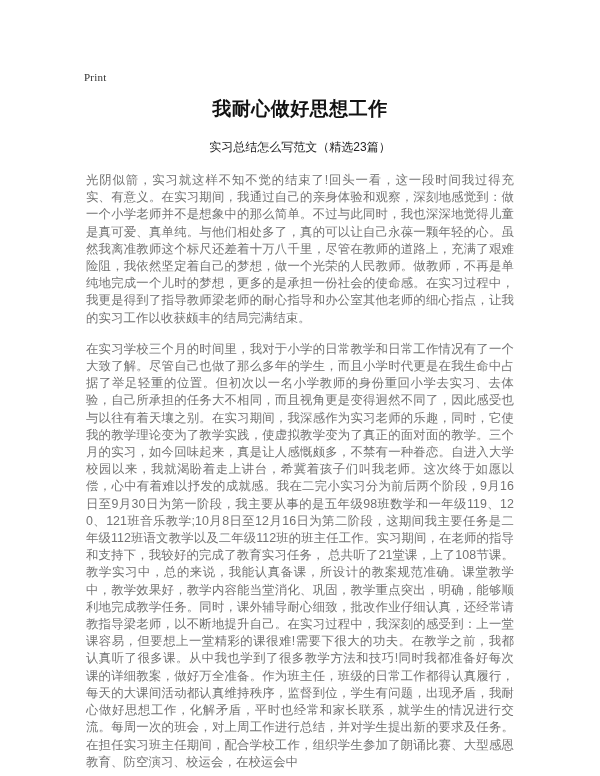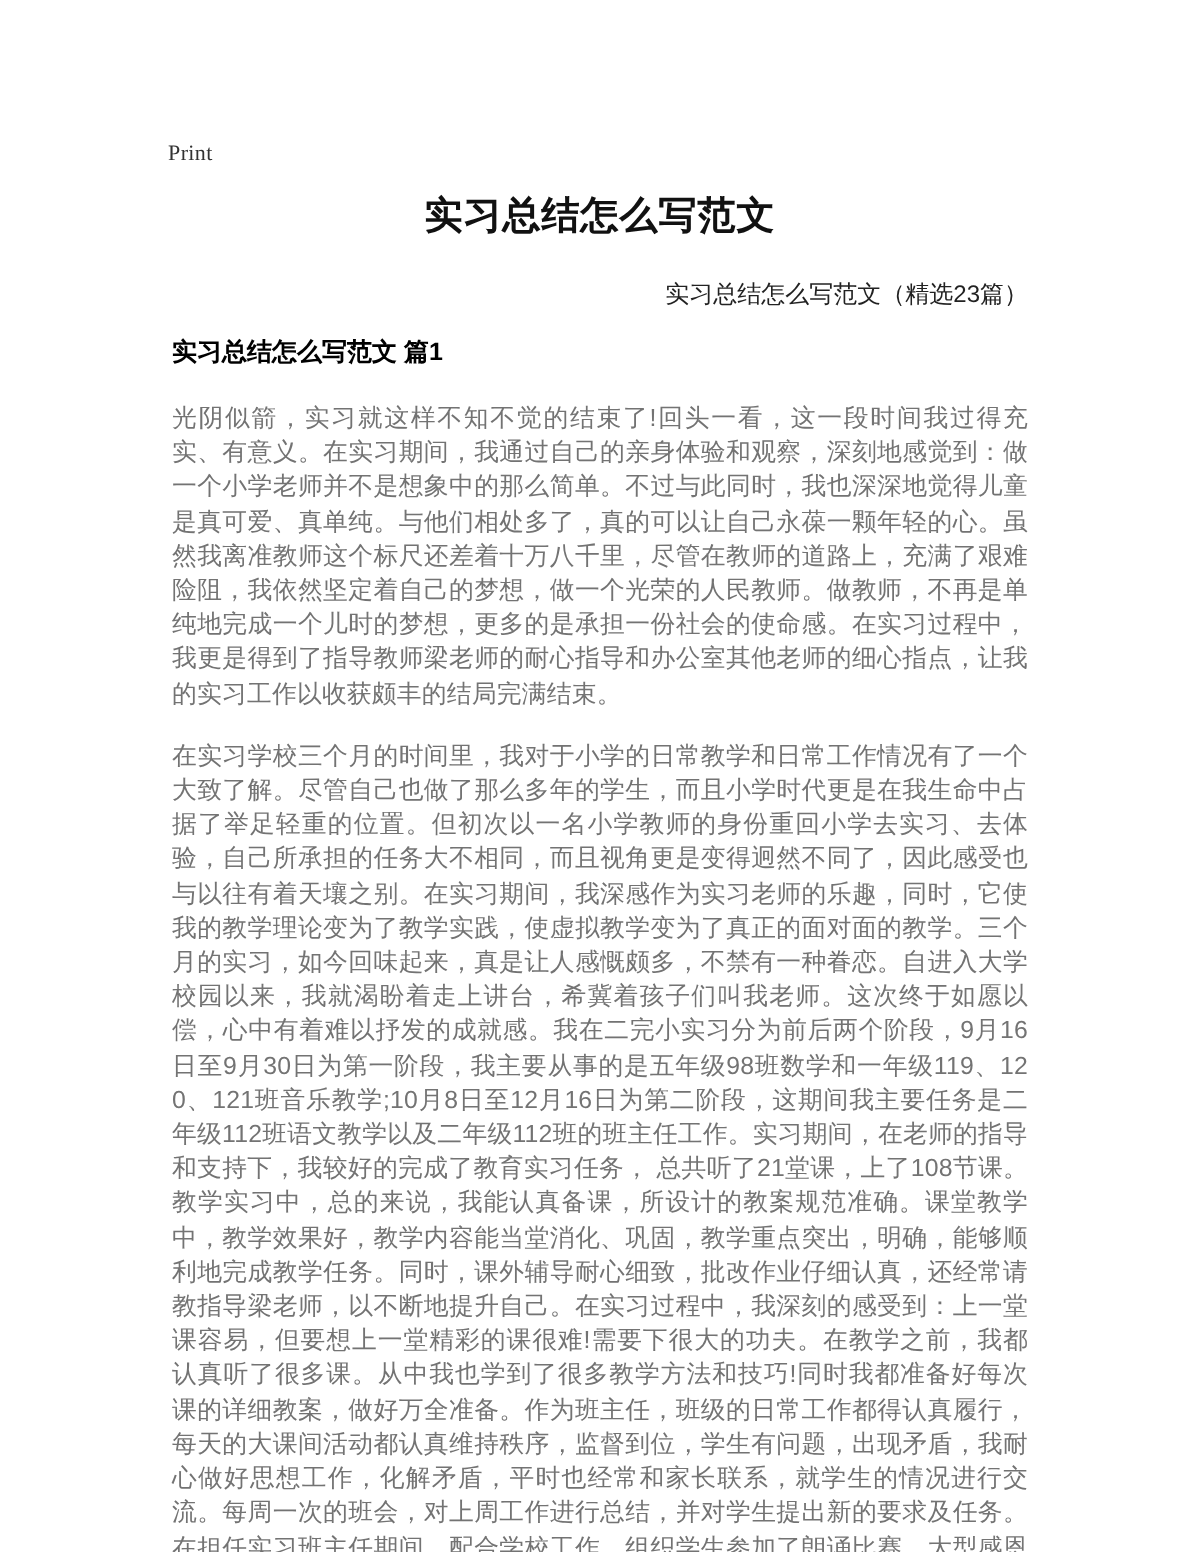--- a/index.html
+++ b/index.html
@@ -47,21 +47,21 @@
     text-align: center;
     color: #111111;
     letter-spacing: 0.5px;
   }
   .doc-subtitle {
     margin: 0;
     padding-top: 18px;
     font-size: 12px;
     line-height: 17px;
     color: #222222;
-    text-align: right;
+    text-align: center;
   }
   .section-heading {
     margin: 0;
     padding-top: 12px;
     font-size: 12.5px;
     line-height: 17px;
     font-weight: bold;
     color: #000000;
     text-align: left;
   }
@@ -82,25 +82,24 @@
 </style>
 </head>
 <body>
 
 <div class="page">
 
   <div class="print-link">Print</div>
 
   <div class="content">
 
-    <h1 class="doc-title">实习总结怎么写范文</h1>
+    <h1 class="doc-title">我耐心做好思想工作</h1>
 
     <div class="doc-subtitle">实习总结怎么写范文（精选23篇）</div>
 
-    <div class="section-heading">实习总结怎么写范文 篇1</div>
 
     <p class="para">光阴似箭，实习就这样不知不觉的结束了!回头一看，这一段时间我过得充实、有意义。在实习期间，我通过自己的亲身体验和观察，深刻地感觉到：做一个小学老师并不是想象中的那么简单。不过与此同时，我也深深地觉得儿童是真可爱、真单纯。与他们相处多了，真的可以让自己永葆一颗年轻的心。虽然我离准教师这个标尺还差着十万八千里，尽管在教师的道路上，充满了艰难险阻，我依然坚定着自己的梦想，做一个光荣的人民教师。做教师，不再是单纯地完成一个儿时的梦想，更多的是承担一份社会的使命感。在实习过程中，我更是得到了指导教师梁老师的耐心指导和办公室其他老师的细心指点，让我的实习工作以收获颇丰的结局完满结束。</p>
 
     <p class="para">在实习学校三个月的时间里，我对于小学的日常教学和日常工作情况有了一个大致了解。尽管自己也做了那么多年的学生，而且小学时代更是在我生命中占据了举足轻重的位置。但初次以一名小学教师的身份重回小学去实习、去体验，自己所承担的任务大不相同，而且视角更是变得迥然不同了，因此感受也与以往有着天壤之别。在实习期间，我深感作为实习老师的乐趣，同时，它使我的教学理论变为了教学实践，使虚拟教学变为了真正的面对面的教学。三个月的实习，如今回味起来，真是让人感慨颇多，不禁有一种眷恋。自进入大学校园以来，我就渴盼着走上讲台，希冀着孩子们叫我老师。这次终于如愿以偿，心中有着难以抒发的成就感。我在二完小实习分为前后两个阶段，9月16日至9月30日为第一阶段，我主要从事的是五年级98班数学和一年级119、120、121班音乐教学;10月8日至12月16日为第二阶段，这期间我主要任务是二年级112班语文教学以及二年级112班的班主任工作。实习期间，在老师的指导和支持下，我较好的完成了教育实习任务， 总共听了21堂课，上了108节课。教学实习中，总的来说，我能认真备课，所设计的教案规范准确。课堂教学中，教学效果好，教学内容能当堂消化、巩固，教学重点突出，明确，能够顺利地完成教学任务。同时，课外辅导耐心细致，批改作业仔细认真，还经常请教指导梁老师，以不断地提升自己。在实习过程中，我深刻的感受到：上一堂课容易，但要想上一堂精彩的课很难!需要下很大的功夫。在教学之前，我都认真听了很多课。从中我也学到了很多教学方法和技巧!同时我都准备好每次课的详细教案，做好万全准备。作为班主任，班级的日常工作都得认真履行，每天的大课间活动都认真维持秩序，监督到位，学生有问题，出现矛盾，我耐心做好思想工作，化解矛盾，平时也经常和家长联系，就学生的情况进行交流。每周一次的班会，对上周工作进行总结，并对学生提出新的要求及任务。在担任实习班主任期间，配合学校工作，组织学生参加了朗诵比赛、大型感恩教育、防空演习、校运会，在校运会中</p>
 
   </div>
 
 </div>
 
 </body></html>

